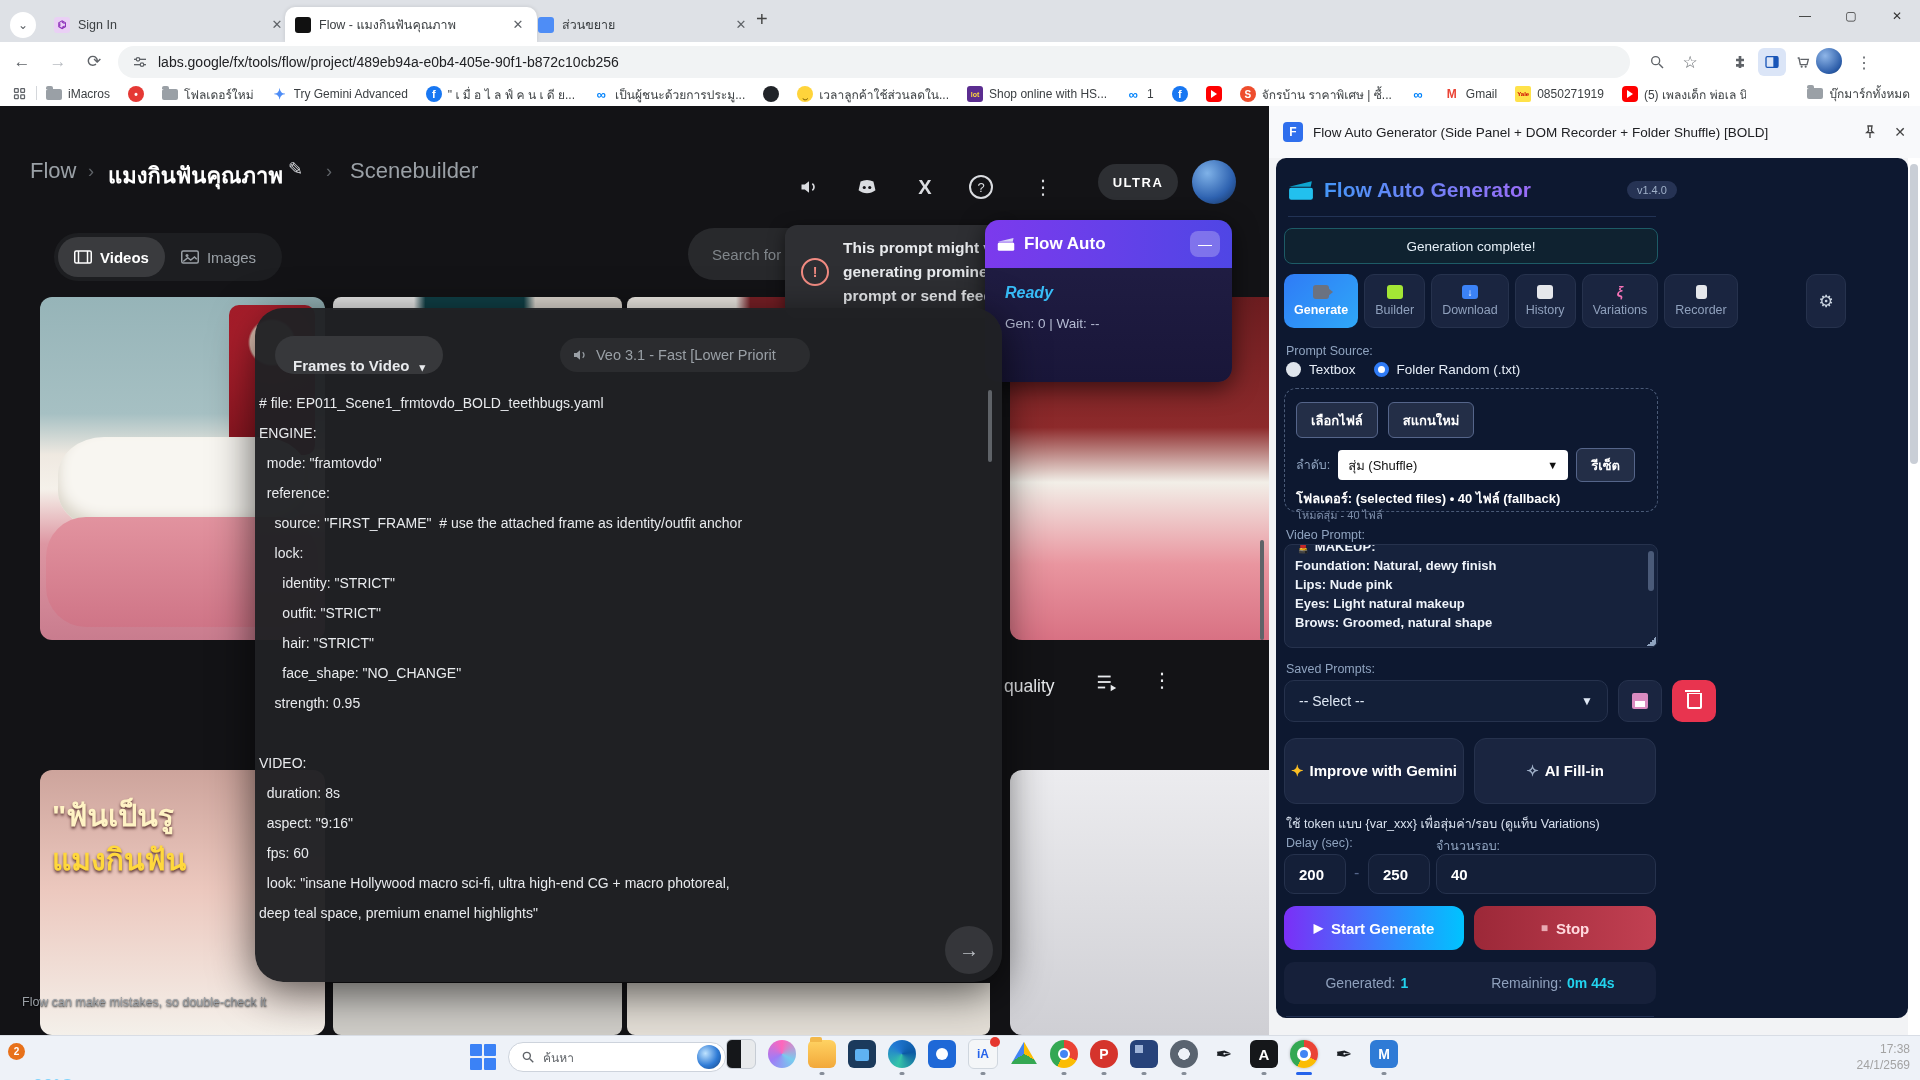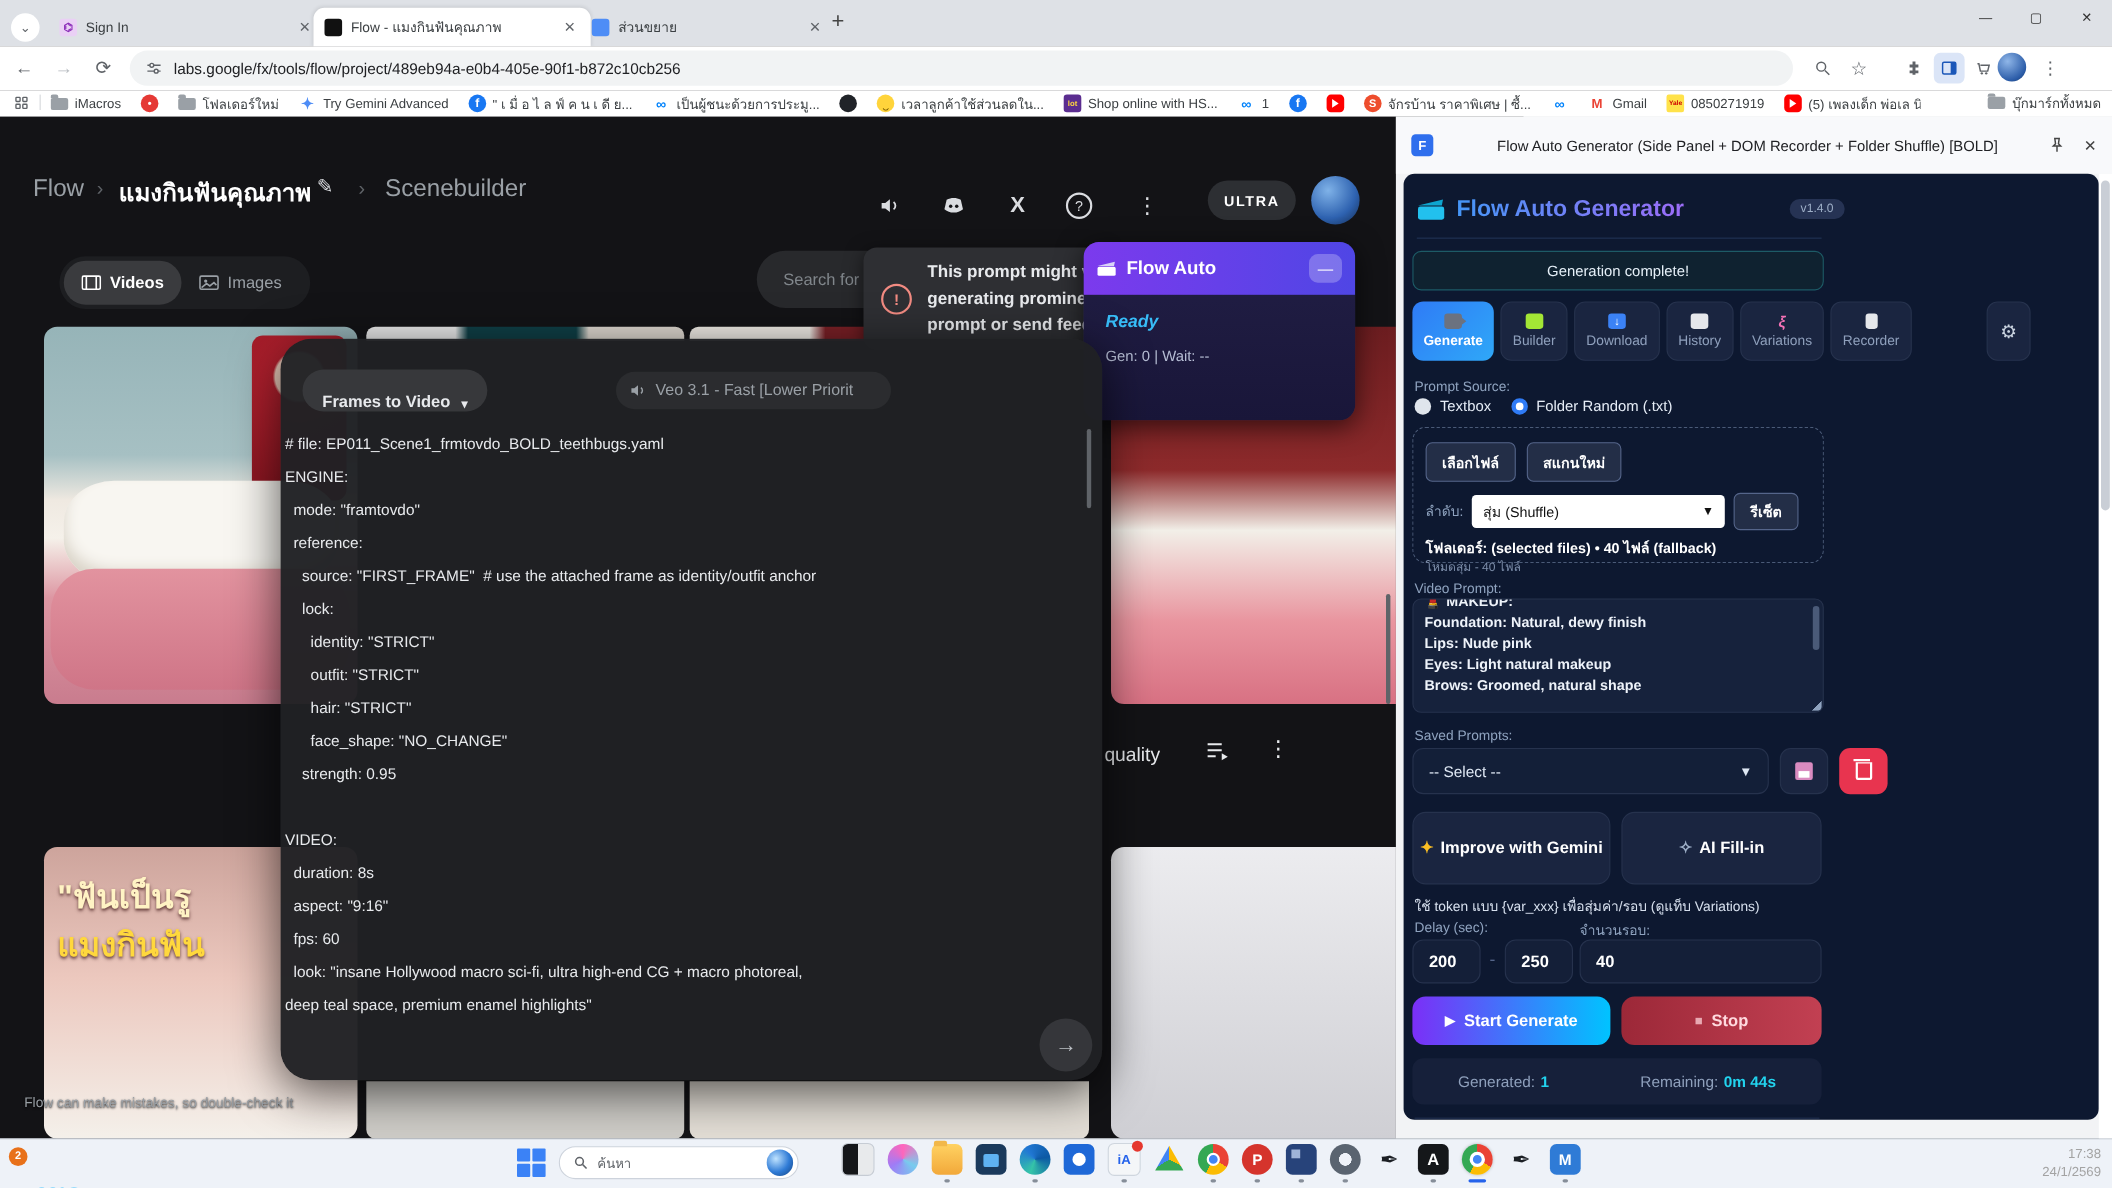--- a/index.html
+++ b/index.html
@@ -123,21 +123,21 @@
   #yaml{left:4px;top:80px;width:700px;height:560px;font-size:14px;line-height:30px;color:#e8eaed;
     white-space:pre-wrap;overflow:hidden;}
   #ovScroll{left:733px;top:82px;width:4px;height:72px;background:#5f6368;border-radius:2px;}
   #sendbtn{left:690px;top:618px;width:48px;height:48px;border-radius:50%;background:#35363a;
     color:#bdc1c6;display:flex;align-items:center;justify-content:center;font-size:20px;}
   
   #sp{left:1269px;top:106px;width:651px;height:929px;background:#f2f3f5;}
   #sp-head{left:0;top:0;width:651px;height:52px;background:#f8f9fb;display:flex;align-items:center;padding:0 14px;gap:10px;box-sizing:border-box;}
   #sp-fav{width:20px;height:20px;border-radius:4px;background:#2f6fed;color:#fff;font-size:12px;font-weight:bold;
     display:flex;align-items:center;justify-content:center;flex:0 0 auto;}
-  #sp-title{font-size:13.5px;color:#202124;white-space:nowrap;overflow:hidden;flex:1;margin-left:48px;}
+  #sp-title{font-size:13.5px;color:#202124;white-space:nowrap;overflow:hidden;flex:1;}
   #sp-card{left:7px;top:52px;width:632px;height:860px;border-radius:10px;background:#0d1830;overflow:hidden;}
   #sp-scroll-track{left:639px;top:52px;width:12px;height:877px;background:#fff;}
   #sp-scroll-thumb{left:641px;top:58px;width:8px;height:300px;background:#c9ced6;border-radius:4px;}
   
   #sp-card .abs{position:absolute;}
   #fa-title-row{left:12px;top:20px;display:flex;align-items:center;gap:10px;}
   #fa-title{font-size:21px;font-weight:bold;background:linear-gradient(90deg,#4596f7,#9b6cf7);
     -webkit-background-clip:text;background-clip:text;color:transparent;}
   #fa-ver{margin-left:86px;background:#263354;border-radius:11px;padding:3px 10px;font-size:11px;color:#9fb0c8;}
   #fa-divider{left:12px;top:58px;width:368px;height:1px;background:#223355;}
@@ -226,21 +226,21 @@
     display:flex;align-items:center;justify-content:center;font-weight:bold;margin-top:3px;}
   #temp{font-size:18px;color:#7dd3fc;margin-top:36px;}
   #cond{font-size:10.5px;color:#5f6368;}
   #start-btn{left:470px;top:1044px;width:26px;height:26px;display:grid;grid-template-columns:12px 12px;gap:2px;}
   #start-btn span{background:#3b82f6;border-radius:1px;height:12px;}
   #tb-search{left:508px;top:1042px;width:218px;height:30px;background:#fff;border:1px solid #cdd3dc;
     border-radius:16px;display:flex;align-items:center;gap:8px;padding:0 4px 0 12px;box-sizing:border-box;}
   #tb-search-label{font-size:12px;color:#5f6368;flex:1;}
   #tb-globe{width:24px;height:24px;border-radius:50%;
     background:radial-gradient(circle at 35% 35%,#bfe3ff,#2f7bd6 55%,#14427e);}
-  #apps{left:765px;top:1039px;display:flex;gap:12px;align-items:center;}
+  #apps{left:726px;top:1039px;display:flex;gap:12px;align-items:center;}
   .app{width:28px;height:28px;border-radius:6px;position:relative;}
   .app.has-dot::after{content:"";position:absolute;left:50%;bottom:-7px;transform:translateX(-50%);
     width:5px;height:3px;border-radius:2px;background:#868e99;}
   .app-tile-active{background:#fff;box-shadow:0 0 3px rgba(0,0,0,.25);}
   .app-tile-active::after{content:"";position:absolute;left:50%;bottom:-7px;transform:translateX(-50%);
     width:16px;height:3px;border-radius:2px;background:#2563eb !important;}
   .app-widgets{background:linear-gradient(90deg,#15171a 50%,#e8eaec 50%);border:1px solid #c6ccd4;}
   .app-copilot{border-radius:50%;background:conic-gradient(#f6b, #7ce, #9f7cf6, #f6b);}
   .app-file-explorer{background:linear-gradient(180deg,#ffd262,#f2a83a);}
   .app-file-explorer::before{content:"";position:absolute;top:-3px;left:2px;width:12px;height:5px;border-radius:2px 2px 0 0;background:#f2b84a;}

